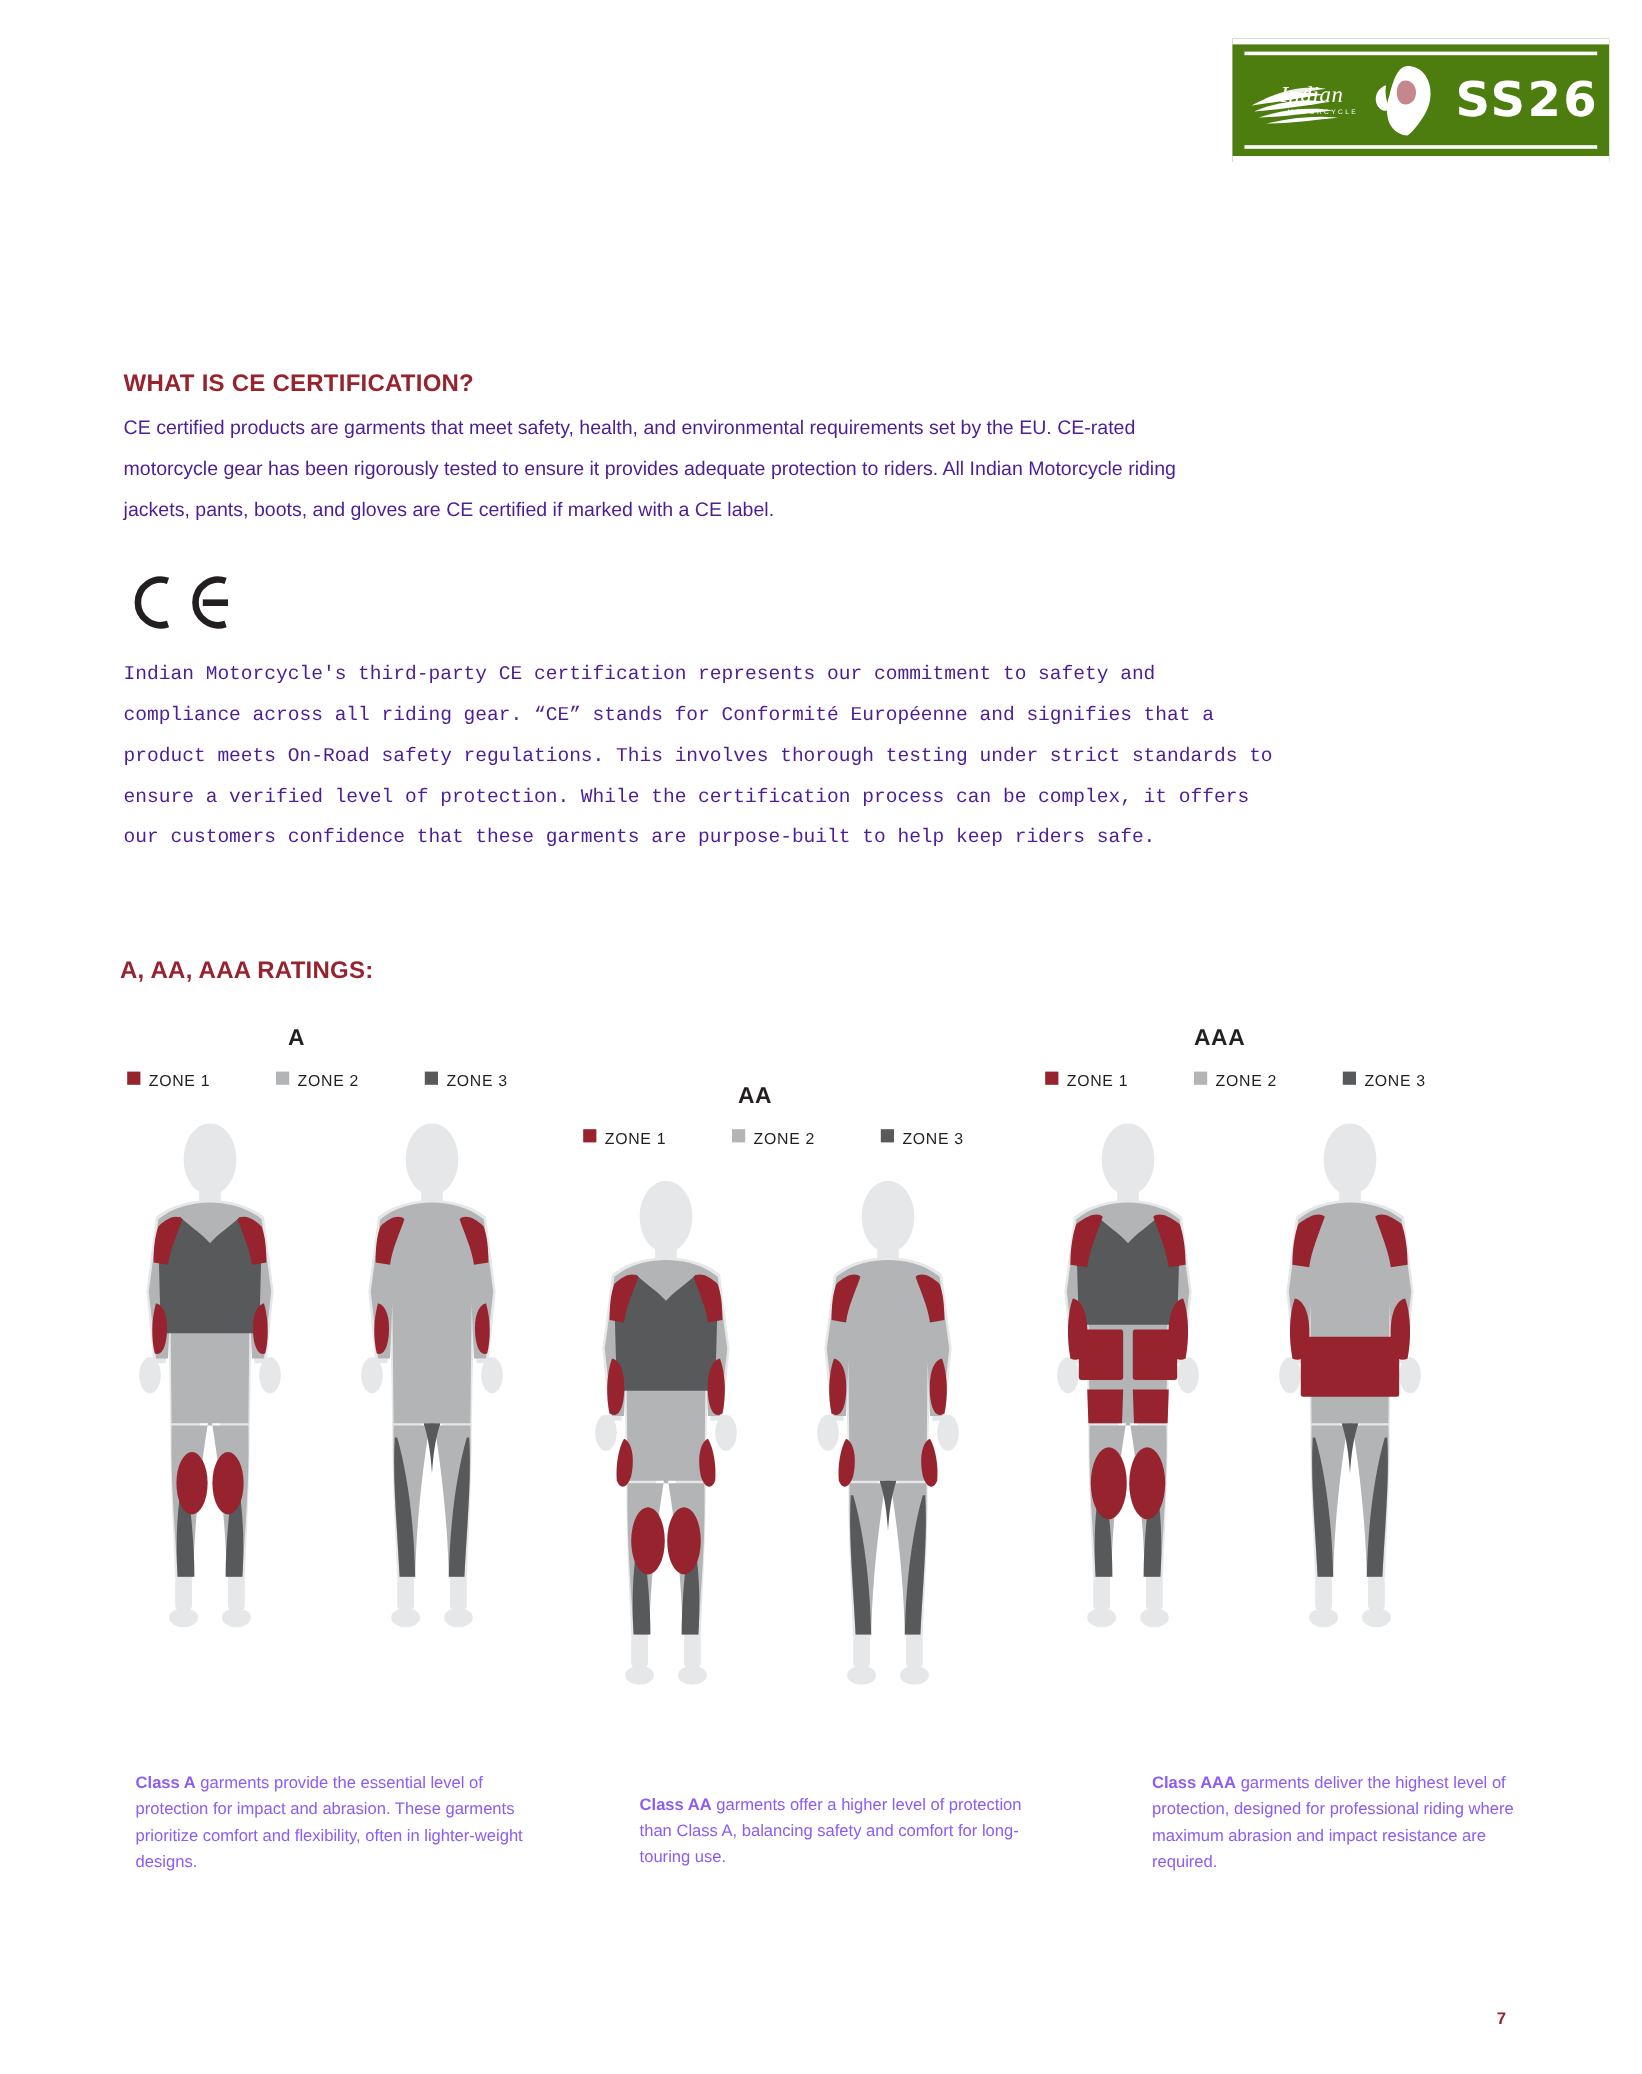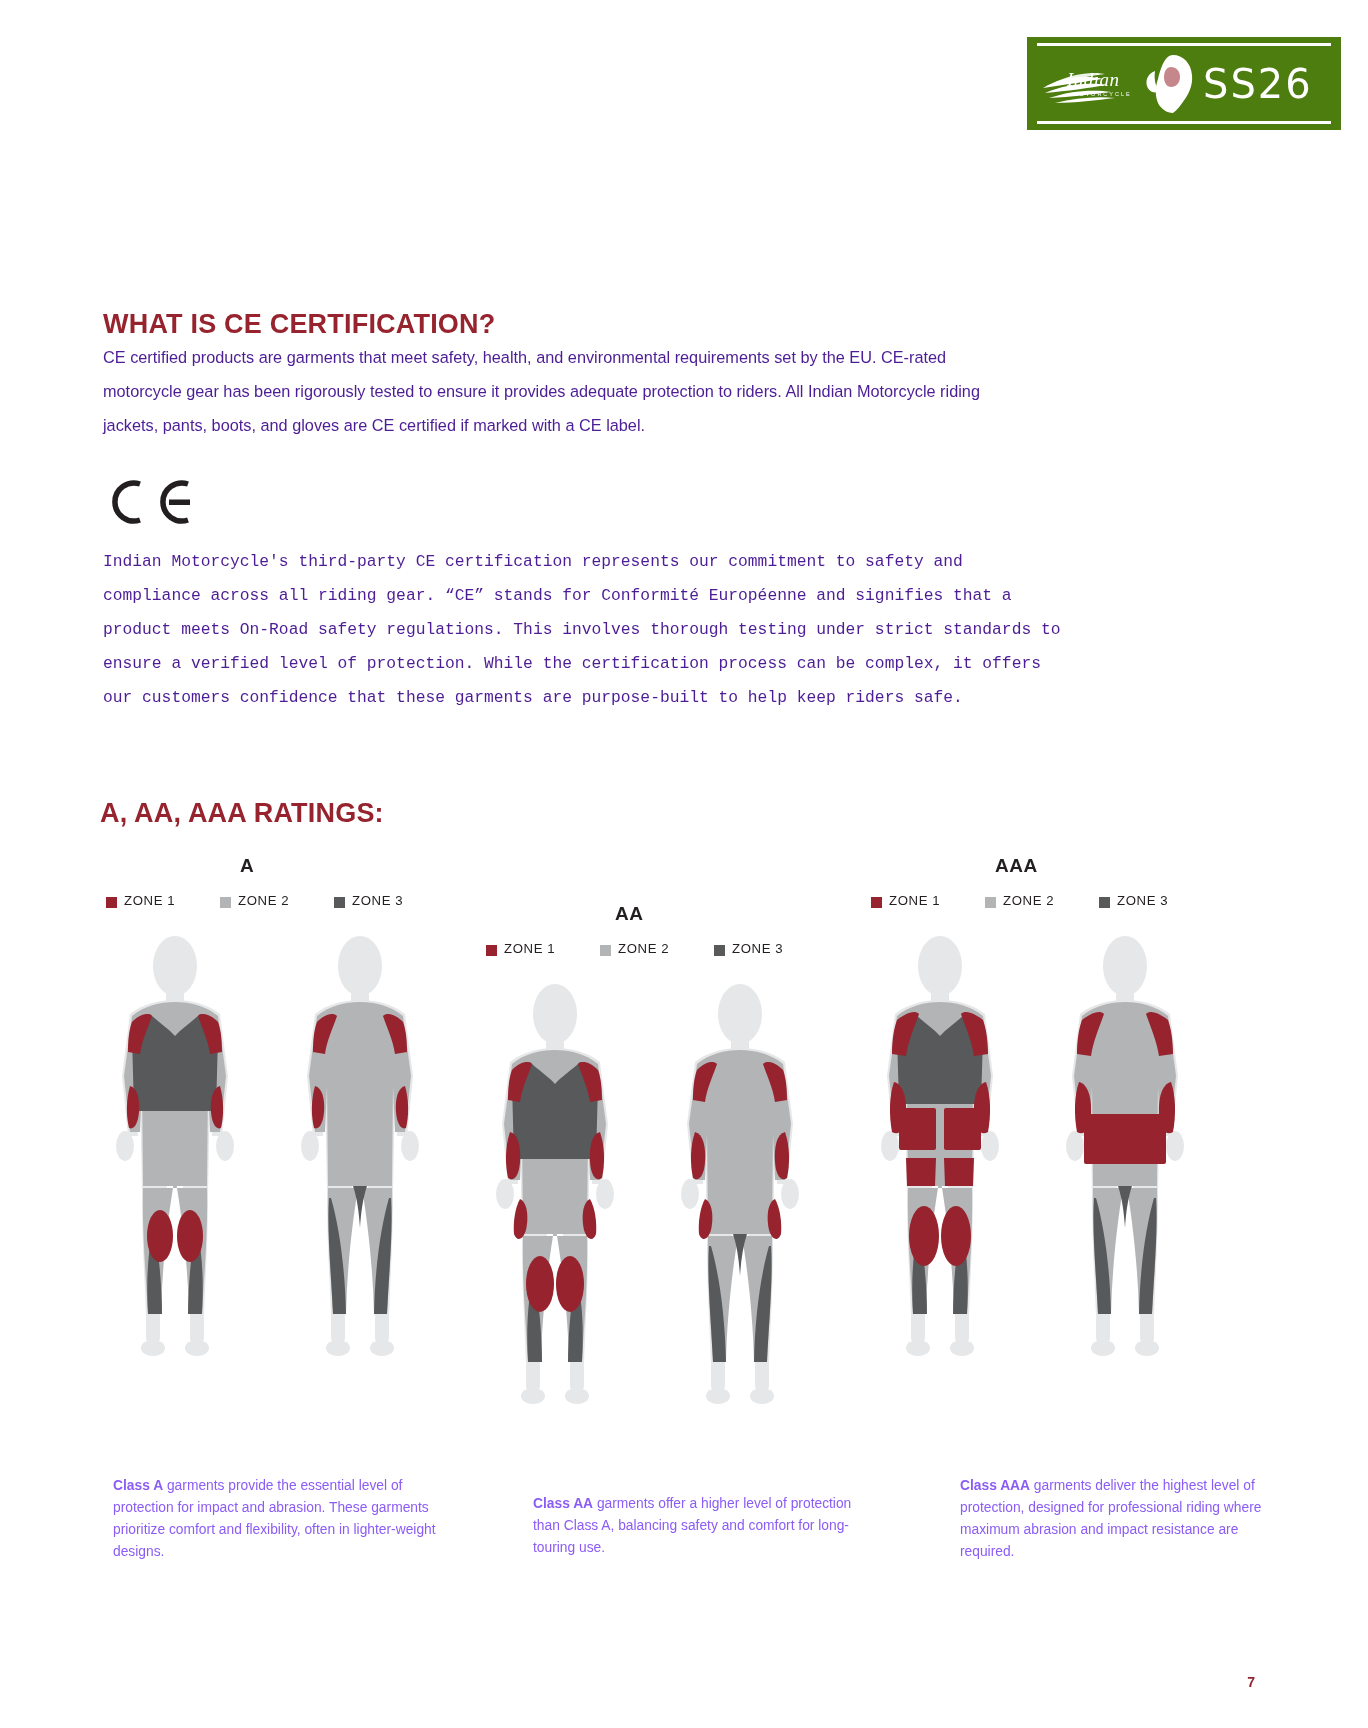--- a/index.html
+++ b/index.html
@@ -80,31 +80,32 @@
     left: 30px;
     top: 42px;
     font-family: "Liberation Sans", sans-serif;
     font-size: 5.5px;
     letter-spacing: 2px;
     color: #ffffff;
     z-index: 3;
   }
   .badge-season {
     font-family: "DejaVu Sans", sans-serif;
-    font-weight: normal;
+    font-weight: bold;
     font-size: 40px;
     color: #ffffff;
     letter-spacing: 2px;
+    margin-left: 10px;
     line-height: 1;
   }
 
   
   .section-title {
     position: absolute;
-    font-size: 27px;
+    font-size: 20px;
     font-weight: bold;
     color: #96232d;
     letter-spacing: 0.2px;
   }
   #title-ce { left: 103px; top: 309px; }
   #title-ratings { left: 100px; top: 798px; }
 
   .para {
     position: absolute;
     font-size: 16.3px;
@@ -146,25 +147,25 @@
   #col-aaa .rating-label{ padding-left: 140px; }
 
   .legend {
     display: flex;
     gap: 0;
     margin-top: 16px;
     padding-left: 16px;
   }
   .legend-item {
     display: flex;
-    align-items: flex-end;
+    align-items: flex-start;
     font-size: 13.2px;
     letter-spacing: 0.6px;
     color: #231f20;
-    width: 114px;
+    width: 124px;
   }
   .legend-swatch {
     width: 11px;
     height: 11px;
     margin-right: 7px;
     flex: none;
   }
   .sw-z1 { background: #96232d; }
   .sw-z2 { background: #b3b4b6; }
   .sw-z3 { background: #58595b; }

